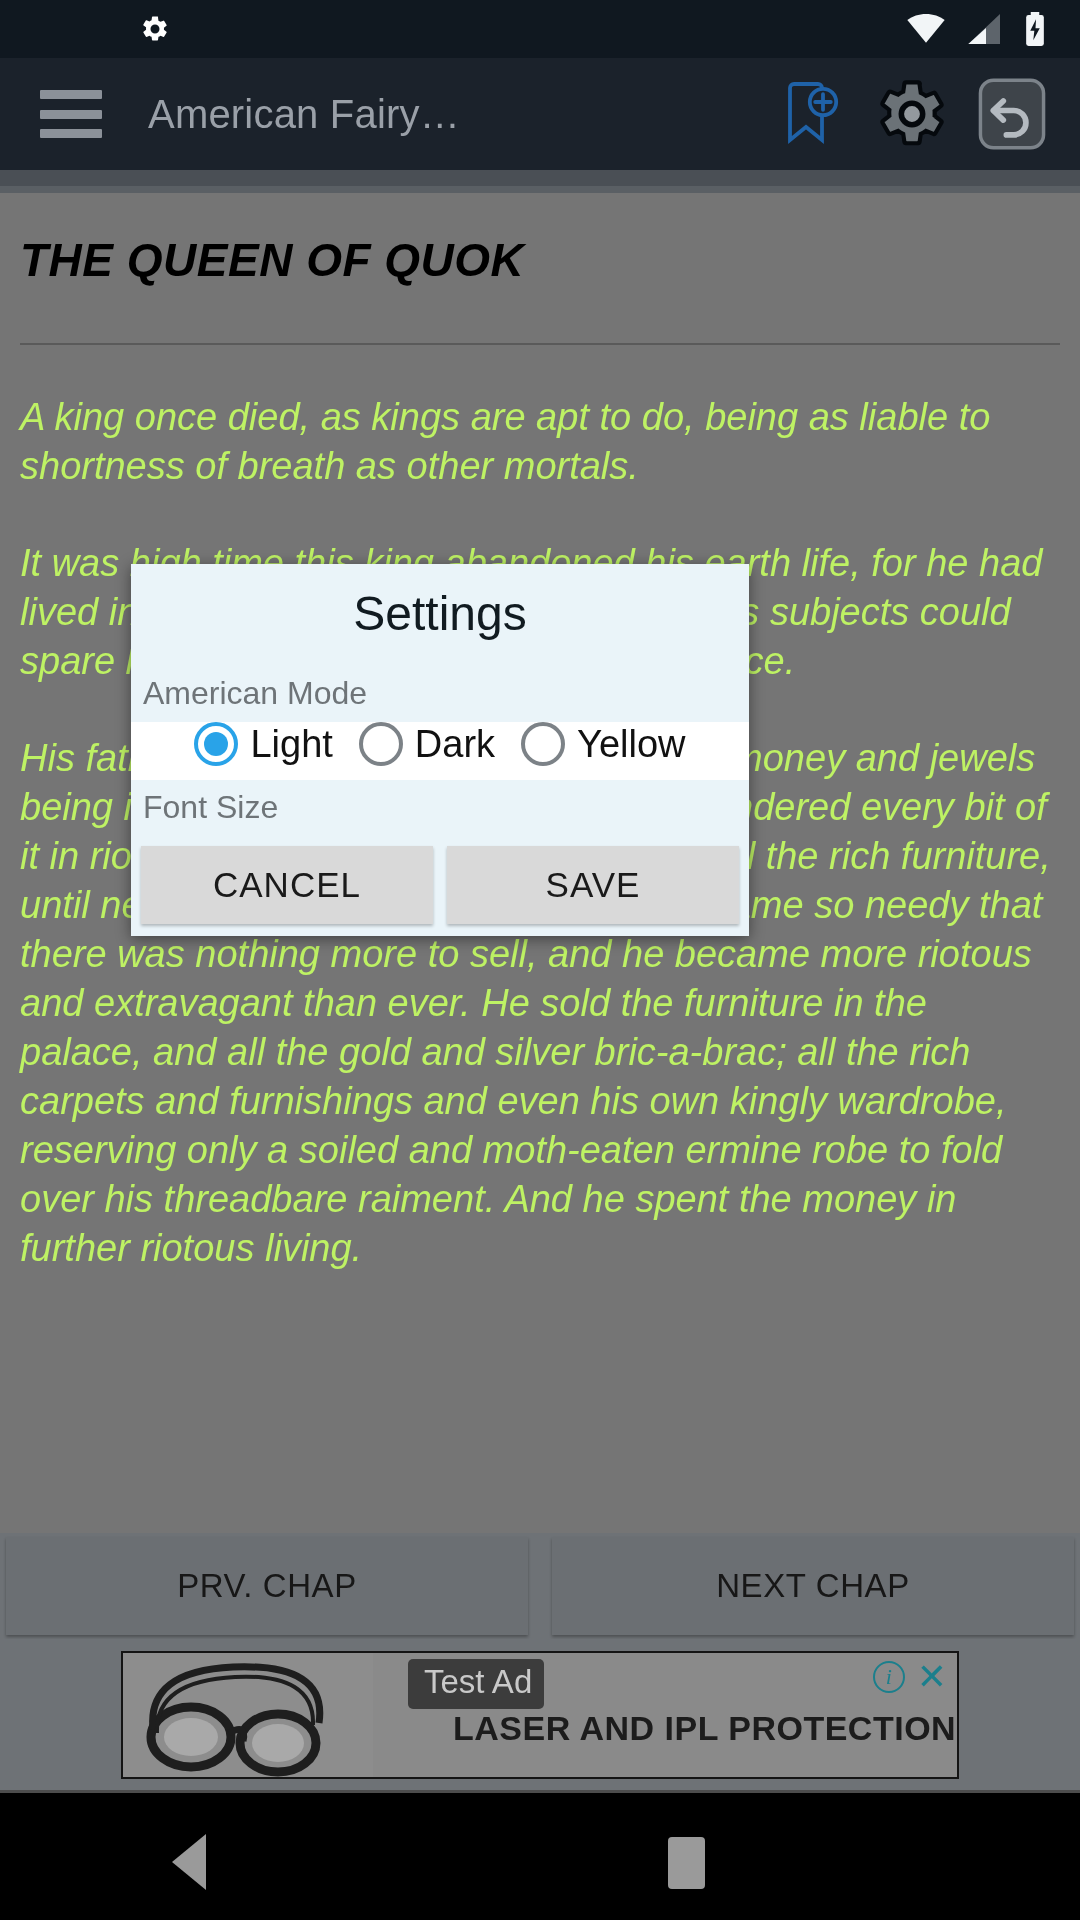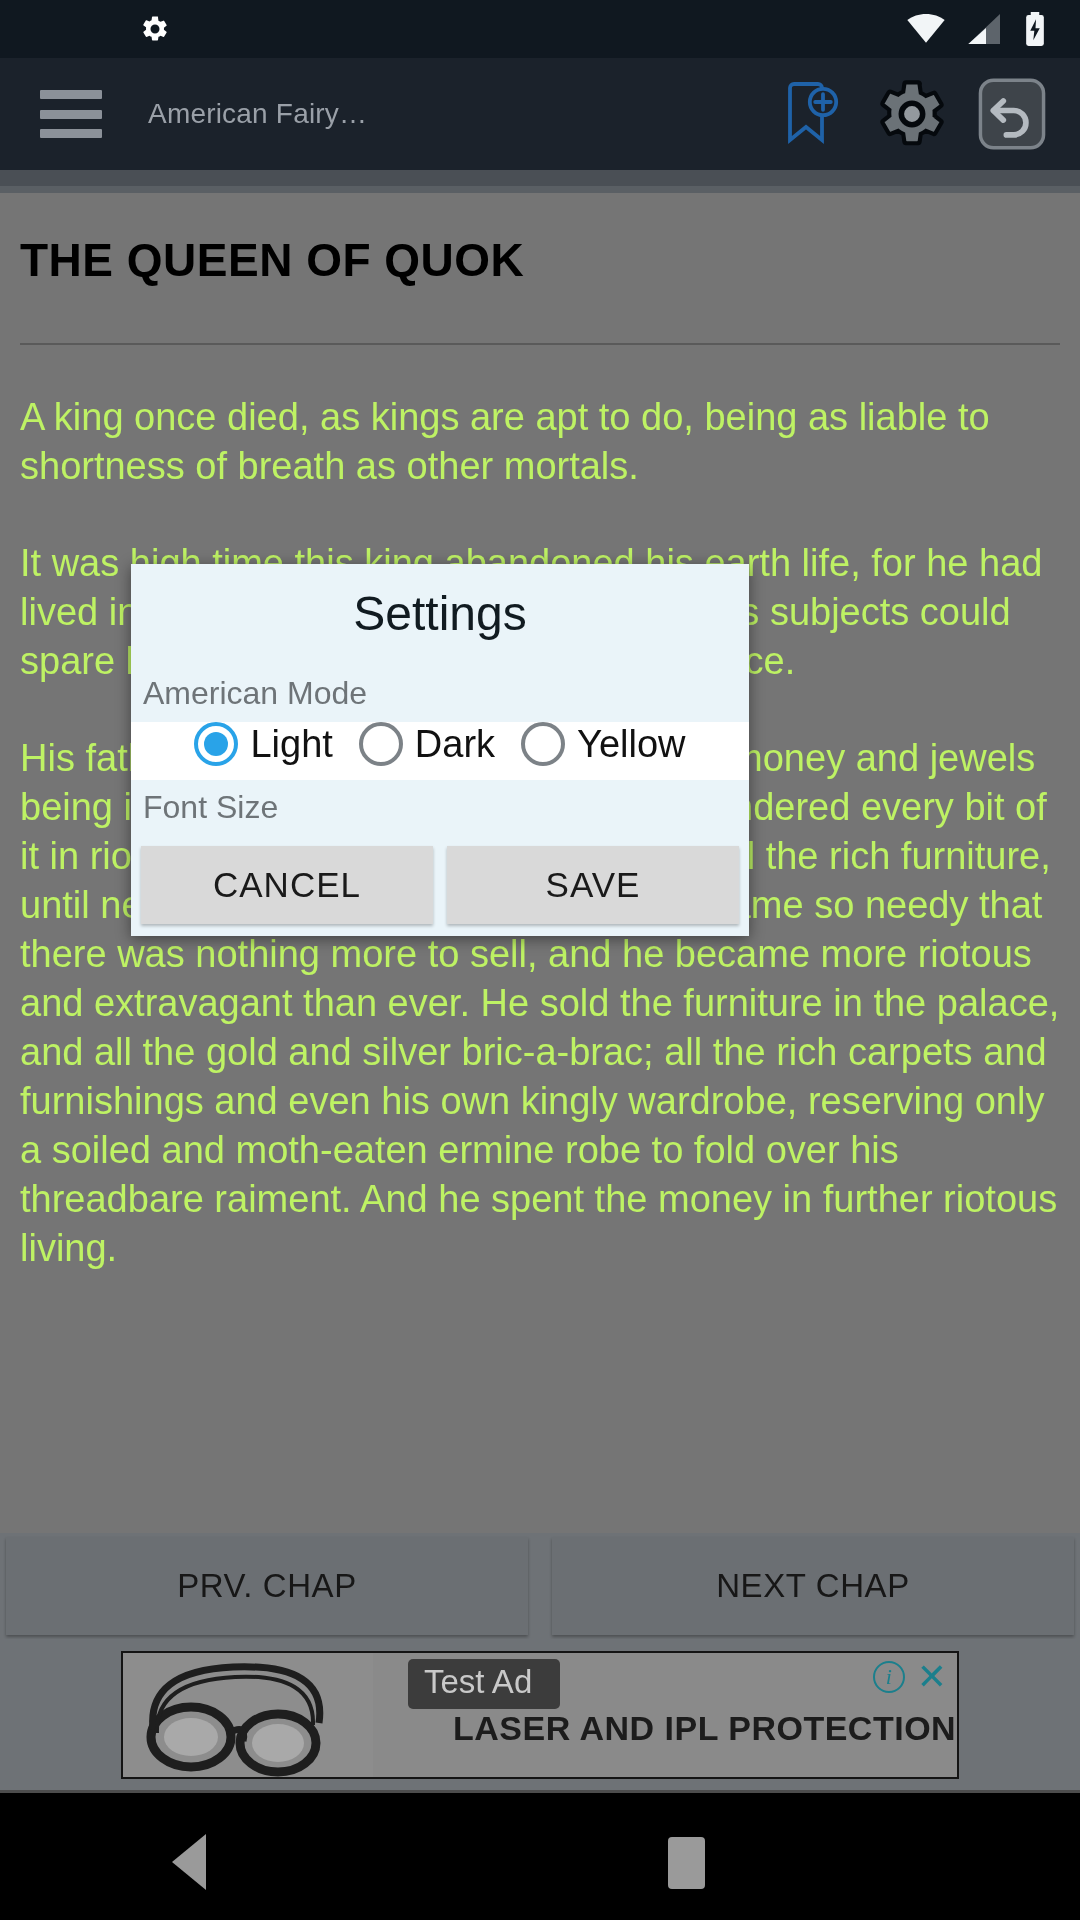--- a/index.html
+++ b/index.html
@@ -26,21 +26,21 @@
     background:#1b222b;
     display:flex; align-items:center;
   }
   #hamburger {
     margin-left:40px; width:62px; height:48px;
     display:flex; flex-direction:column; justify-content:space-between;
   }
   #hamburger i { display:block; height:9px; background:#8b9199; border-radius:1px; }
   #app-title {
     margin-left:46px;
-    font-size:28px; color:#9aa0a8; font-weight:400;
+    font-size:40px; color:#9aa0a8; font-weight:400;
     letter-spacing:0.2px; white-space:nowrap;
   }
   #toolbar-actions { margin-left:auto; display:flex; align-items:center; gap:8px; margin-right:22px; }
   .tb-btn { width:92px; height:92px; display:flex; align-items:center; justify-content:center; }
 
   
   #toolbar-shadow {
     position:absolute; top:170px; left:0; width:1080px; height:16px;
     background:#4a4f55;
   }
@@ -48,20 +48,21 @@
     position:absolute; top:186px; left:0; width:1080px; height:7px;
     background:#5a5f64;
   }
 
   
   #reader {
     position:absolute; top:193px; left:0; width:1080px; height:1340px;
     background:#757575;
     padding:0 20px;
     overflow:hidden;
+    font-style:italic;
   }
   #chapter-title {
     margin-top:40px;
     font-size:46px; font-weight:bold; color:#000;
     letter-spacing:0.5px;
   }
   #title-rule {
     margin-top:56px;
     height:2px; background:#5a5a5a; width:100%;
   }
@@ -106,21 +107,21 @@
   #ad-headline {
     position:absolute; left:330px; top:56px;
     font-size:34px; font-weight:bold; color:#1c1c1c;
     letter-spacing:0.5px;
     font-family:"Liberation Sans", sans-serif;
     filter:blur(0.7px);
   }
   #ad-badge {
     position:absolute; left:285px; top:6px;
     background:#3c3c3c; color:#c9c9c9;
-    font-size:33px; padding:4px 28px 8px 16px;
+    font-size:33px; padding:4px 12px 8px 16px;
     border-radius:5px;
   }
   #ad-controls {
     position:absolute; right:10px; top:8px;
     display:flex; align-items:center; gap:12px;
   }
   #ad-info {
     width:32px; height:32px; border:2.5px solid #1b7f8c; border-radius:50%;
     color:#1b7f8c; font-size:22px; font-style:italic;
     display:flex; align-items:center; justify-content:center;

